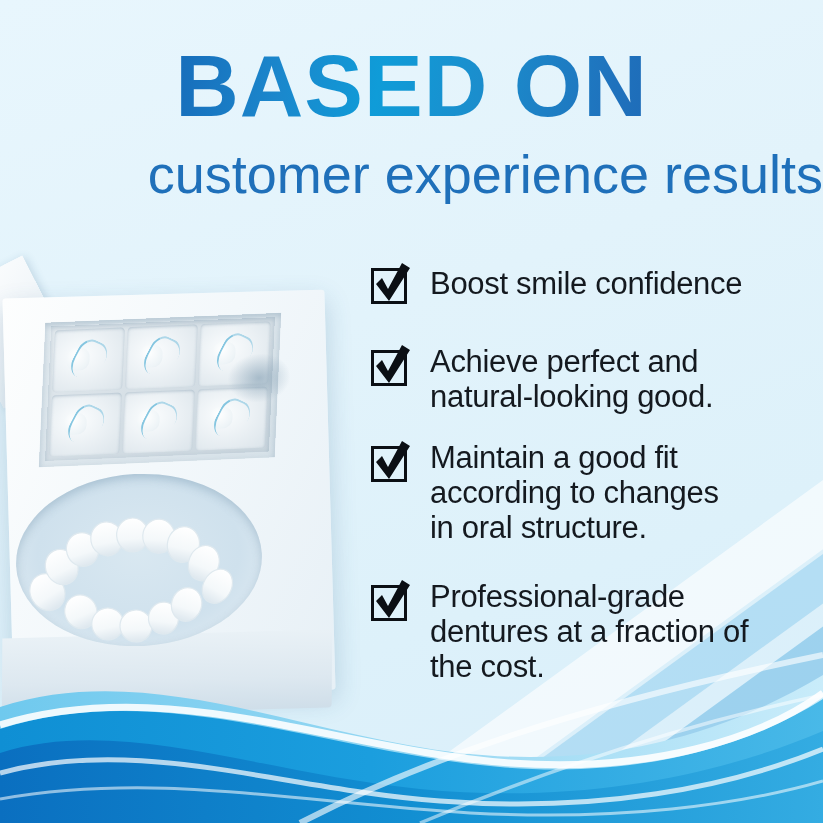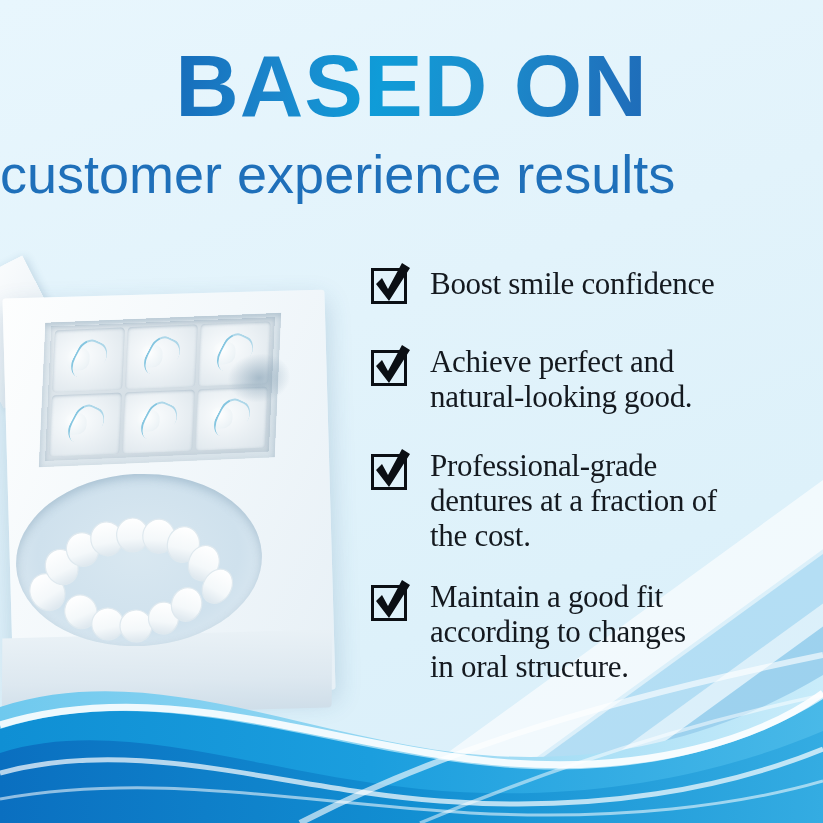--- a/index.html
+++ b/index.html
@@ -21,21 +21,21 @@
   .headline{
     position:absolute;left:0;right:0;top:42px;text-align:center;
     font-weight:700;font-size:88px;line-height:1;letter-spacing:1px;
     background:linear-gradient(100deg,#1b4fa0 0%,#1666b6 18%,#1b87cc 34%,#0f9cd8 46%,
                #1b8ecd 58%,#1f72bd 74%,#1a52a4 100%);
     -webkit-background-clip:text;background-clip:text;
     color:transparent;-webkit-text-fill-color:transparent;
     white-space:nowrap;
   }
   .subhead{
-    position:absolute;left:0;right:0;top:146px;text-align:left;
+    position:absolute;left:0;right:0;top:146px;text-align:right;
     font-weight:400;font-size:54px;line-height:1.05;color:#1f70ba;
     letter-spacing:0px;white-space:nowrap;
   }
 
   
   .photo{position:absolute;left:-8px;top:268px;width:368px;height:470px;}
   .box-body{
     position:absolute;left:16px;top:26px;width:322px;height:400px;
     background:linear-gradient(118deg,#fdfefe 0%,#f3f8fb 45%,#e7f0f6 100%);
     transform:rotate(-1.6deg);
@@ -100,21 +100,21 @@
     background:radial-gradient(ellipse at 50% 45%,#d9e8f1 0%,#cfe1ed 58%,#e6eff5 100%);
     border-radius:50%;transform:rotate(-3deg);
     box-shadow:inset 0 4px 10px rgba(80,120,150,.30);
   }
   .arch{
     position:absolute;left:30px;top:222px;width:224px;height:158px;
     transform:rotate(-4deg);
   }
 
   
-  .bullets{position:absolute;left:368px;top:262px;width:452px;font-family:Liberation Serif, serif;}
+  .bullets{position:absolute;left:368px;top:262px;width:452px;}
   .bullet{display:flex;align-items:flex-start;margin-bottom:26px;}
   .chk{position:relative;flex:0 0 auto;width:46px;height:44px;margin-right:16px;}
   .chk .bx{position:absolute;left:3px;top:6px;width:36px;height:36px;border:3px solid #0b0f14;box-sizing:border-box;}
   .chk svg{position:absolute;left:0;top:0;overflow:visible;}
   .btext{font-size:31px;line-height:1.13;color:#14191f;font-weight:400;letter-spacing:-.3px;}
   .b1 .btext{padding-top:4px;}
   .b2{margin-top:38px;}
   .b3{margin-top:34px;}
   .b4{margin-top:26px;}
 
@@ -211,42 +211,42 @@
       <span class="chk">
         <span class="bx"></span>
         <svg width="46" height="44" viewBox="0 0 46 44">
           <path d="M8 22 L14 16 L20 27 L34 1 L42 6 L21 39 Z" fill="#0b0f14"></path>
         </svg>
       </span>
       <span class="btext" style="white-space: pre-line;">Achieve perfect and
 natural-looking good.</span>
     </div>
 
+    <div class="bullet b4">
+      <span class="chk">
+        <span class="bx"></span>
+        <svg width="46" height="44" viewBox="0 0 46 44">
+          <path d="M8 22 L14 16 L20 27 L34 1 L42 6 L21 39 Z" fill="#0b0f14"></path>
+        </svg>
+      </span>
+      <span class="btext" style="white-space: pre-line;">Maintain a good fit
+according to changes
+in oral structure.</span>
+    </div>
+
     <div class="bullet b3">
       <span class="chk">
         <span class="bx"></span>
         <svg width="46" height="44" viewBox="0 0 46 44">
           <path d="M8 22 L14 16 L20 27 L34 1 L42 6 L21 39 Z" fill="#0b0f14"></path>
         </svg>
       </span>
       <span class="btext" style="white-space: pre-line;">Professional-grade
 dentures at a fraction of
 the cost.</span>
-    </div>
-
-    <div class="bullet b4">
-      <span class="chk">
-        <span class="bx"></span>
-        <svg width="46" height="44" viewBox="0 0 46 44">
-          <path d="M8 22 L14 16 L20 27 L34 1 L42 6 L21 39 Z" fill="#0b0f14"></path>
-        </svg>
-      </span>
-      <span class="btext" style="white-space: pre-line;">Maintain a good fit
-according to changes
-in oral structure.</span>
     </div>
 
   </div>
 
   <svg class="wave" viewBox="0 0 823 220" preserveAspectRatio="none">
     <defs>
       <linearGradient id="w1" x1="0" y1="0" x2="1" y2="0">
         <stop offset="0%" stop-color="#0f8fd4"></stop>
         <stop offset="45%" stop-color="#1b9ede"></stop>
         <stop offset="100%" stop-color="#49b9e8"></stop>

